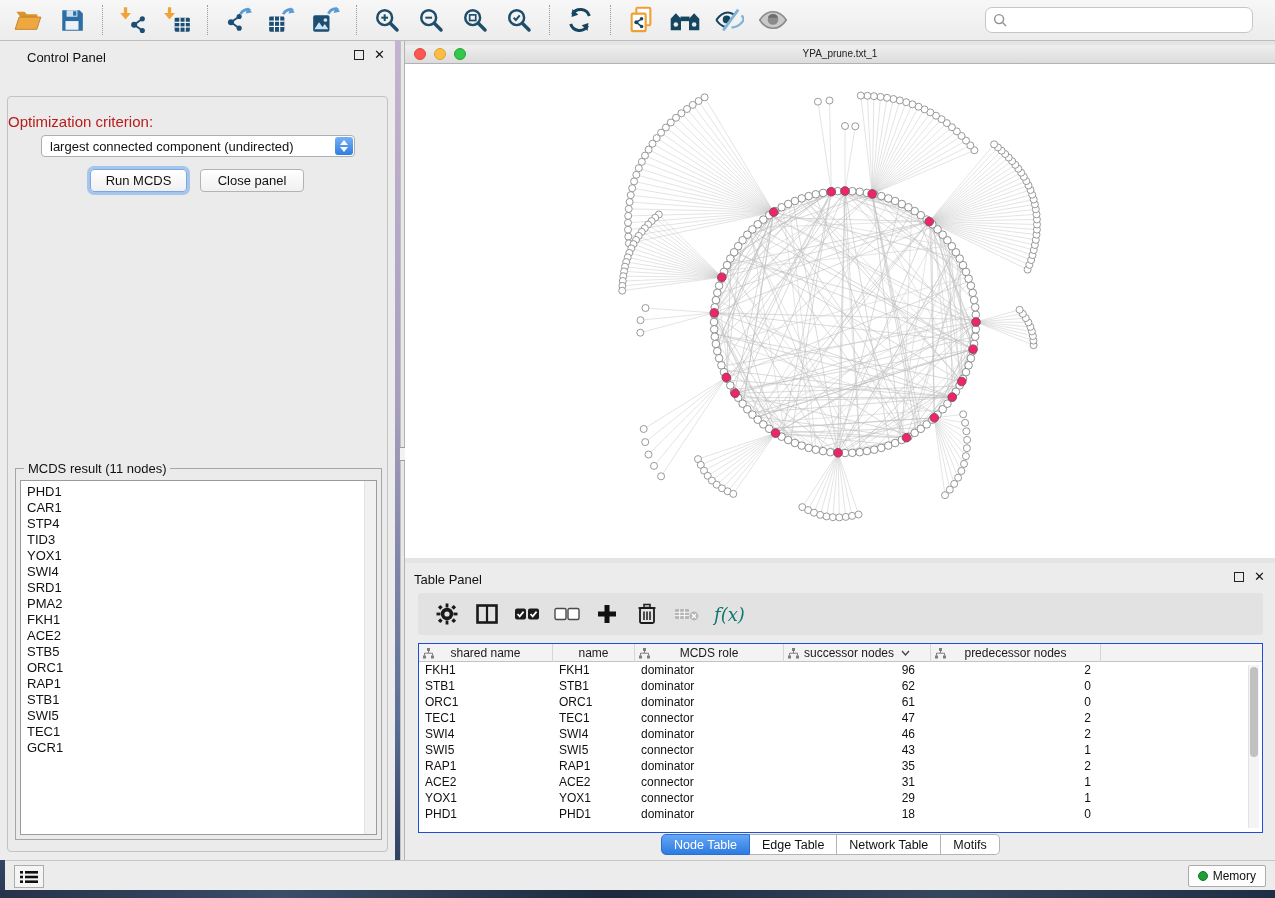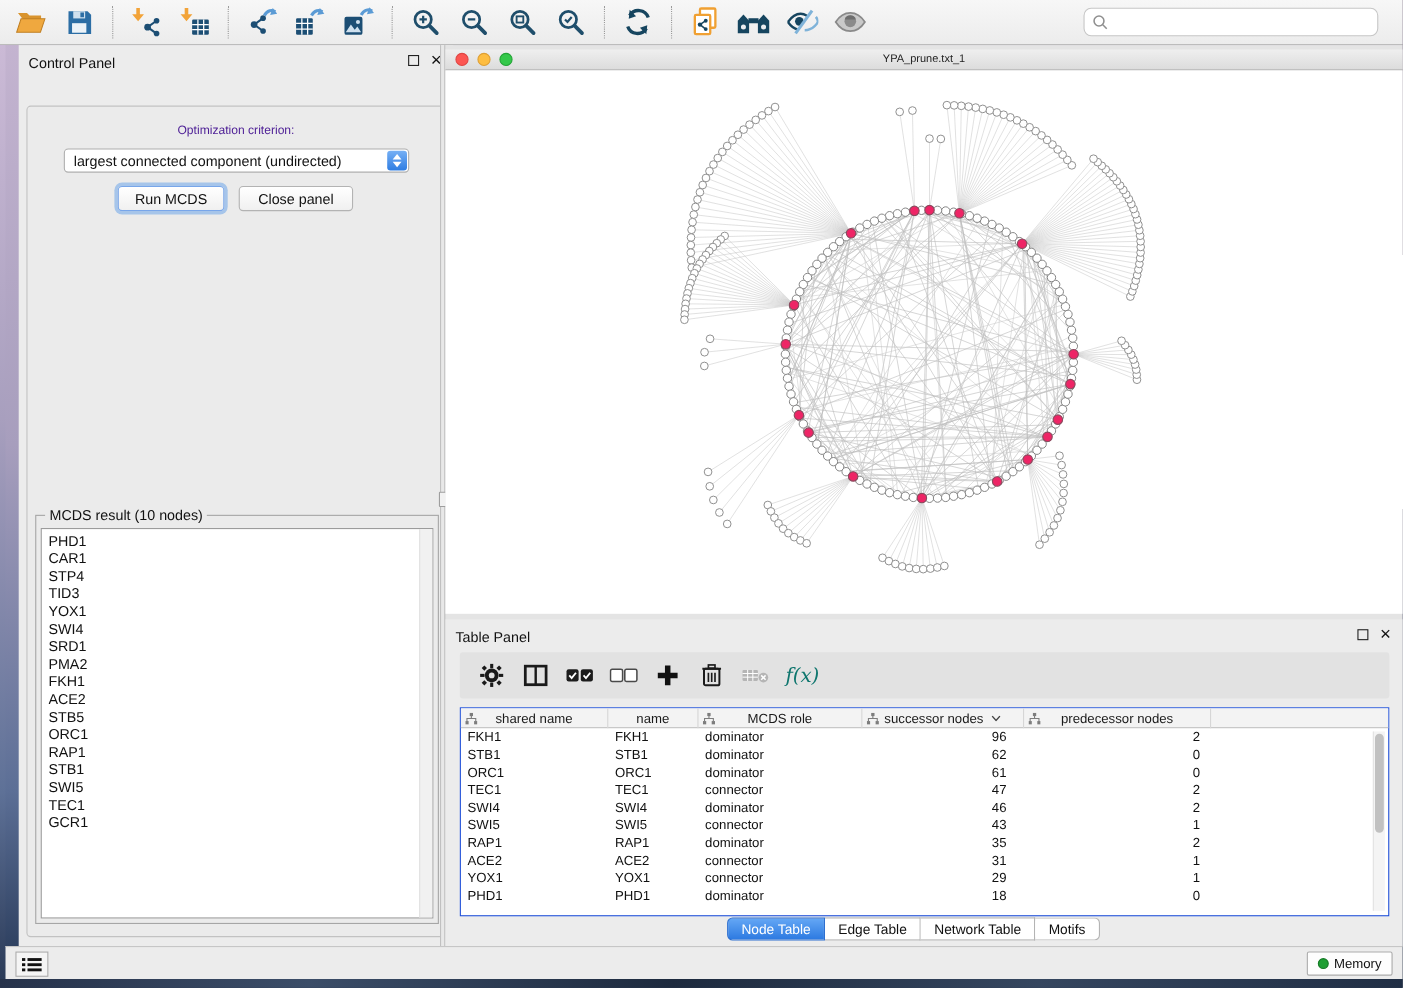--- a/index.html
+++ b/index.html
@@ -18,37 +18,37 @@
     background:#fff; border:1px solid #c6c6c6; border-radius:7px; display:flex; align-items:center; padding-left:7px; }
   .searchbox input { border:none; outline:none; flex:1; height:20px; font-size:13px; background:transparent; margin-left:5px; }
 
   
   .strip-left { position:absolute; left:0; top:41px; width:5px; height:849px;
     background:linear-gradient(180deg,#cbbad6,#a89fbe 40%,#5e7197 80%,#2b3b58); }
   .strip-bottom { position:absolute; left:0; top:890px; width:1275px; height:8px;
     background:linear-gradient(90deg,#26324a,#3b4d68 22%,#1d2a3e 48%,#35465f 74%,#202e44); }
 
   
-  .cpanel { position:absolute; left:17px; top:41px; width:395px; height:819px; background:#ececec; }
+  .cpanel { position:absolute; left:0; top:41px; width:395px; height:819px; background:#ececec;padding-left:18px; }
   .phead { position:relative; height:30px; }
   .ptitle { position:absolute; left:9px; top:9px; font-size:13px; color:#111; }
   .pbtns { position:absolute; right:10px; top:9px; display:flex; gap:10px; align-items:center; }
   .float-ic { width:10px; height:10px; border:1.6px solid #222; }
   .close-ic { font-size:13px; font-weight:bold; color:#111; line-height:10px; }
 
   .tabbar { position:absolute; left:75px; top:32px; display:flex; }
   .tab { height:21px; padding:0 13px; font-size:13px; color:#111; display:flex; align-items:center;
     background:linear-gradient(#fdfdfd,#f1f1f1); border:1px solid #a0a0a0; border-left:none; }
   .tab:first-child { border-left:1px solid #a0a0a0; border-radius:4px 0 0 4px; }
   .tab:last-child { border-radius:0 4px 4px 0; }
   .tab.active { background:linear-gradient(#6aaaf4,#2e7ce2); color:#fff; border-color:#2e6fd0; }
 
   .cbody { position:absolute; left:7px; top:55px; width:381px; height:756px;
     background:#ebebeb; border:1px solid #c2c2c2; border-radius:4px; }
-  .optlabel { position:absolute; top:16px; width:100%; text-align:center; font-size:11px; color:#4c1d95; }
+  .optlabel { position:absolute; top:16px; width:100%; text-align:left; font-size:15px; color:#b91c1c; }
   .selectbox { position:absolute; left:33px; top:38px; width:314px; height:22px; background:#fff;
     border:1px solid #aeaeae; border-radius:4px; font-size:13px; color:#111; display:flex; align-items:center; padding-left:8px; }
   .stepper { position:absolute; right:1px; top:1px; width:18px; height:18px; border-radius:3px;
     background:linear-gradient(#76b0f5,#2f7de2); display:flex; flex-direction:column; align-items:center; justify-content:center; gap:2px; }
   .stepper .up { width:0;height:0;border-left:4px solid transparent;border-right:4px solid transparent;border-bottom:5px solid #fff; }
   .stepper .dn { width:0;height:0;border-left:4px solid transparent;border-right:4px solid transparent;border-top:5px solid #fff; }
   .btn { position:absolute; top:72px; height:23px; background:linear-gradient(#ffffff,#f0f0f0);
     border:1px solid #b3b3b3; border-radius:4px; font-size:13px; color:#111;
     display:flex; align-items:center; justify-content:center; }
   .btn-run { left:82px; width:97px; box-shadow:0 0 0 3px rgba(98,160,234,.5); border-color:#78a6ea; }
@@ -294,21 +294,21 @@
         <span>largest connected component (undirected)</span>
         <span class="stepper">
             <span class="up"></span>
             <span class="dn"></span>
           </span>
       </div>
       <div class="btn btn-run">Run MCDS</div>
       <div class="btn btn-closep">Close panel</div>
 
       <div class="groupbox">
-        <span class="legend">MCDS result (10 nodes)</span>
+        <span class="legend">MCDS result (11 nodes)</span>
         <div class="resultwrap">
           <div class="resultlist">
               <div>PHD1</div>
               <div>CAR1</div>
               <div>STP4</div>
               <div>TID3</div>
               <div>YOX1</div>
               <div>SWI4</div>
               <div>SRD1</div>
               <div>PMA2</div>

